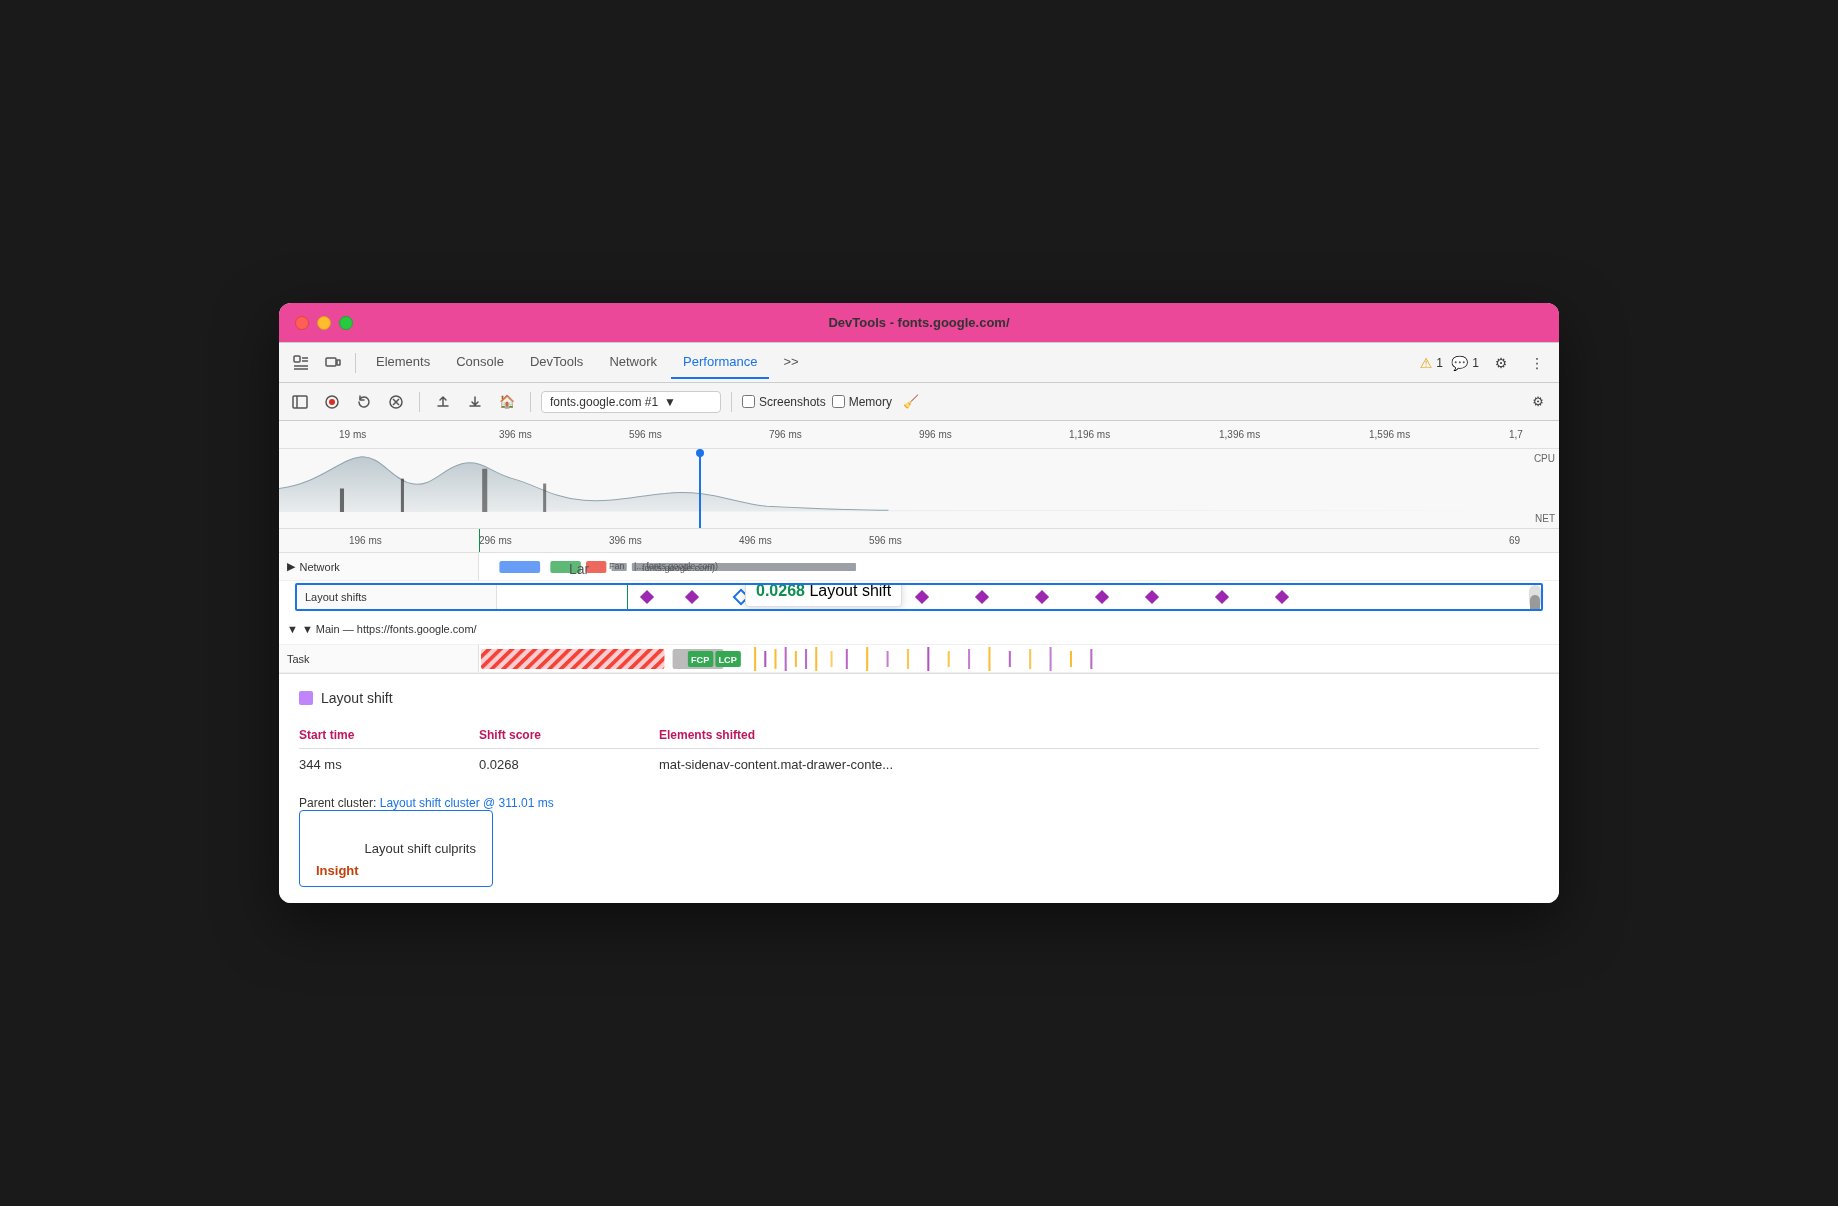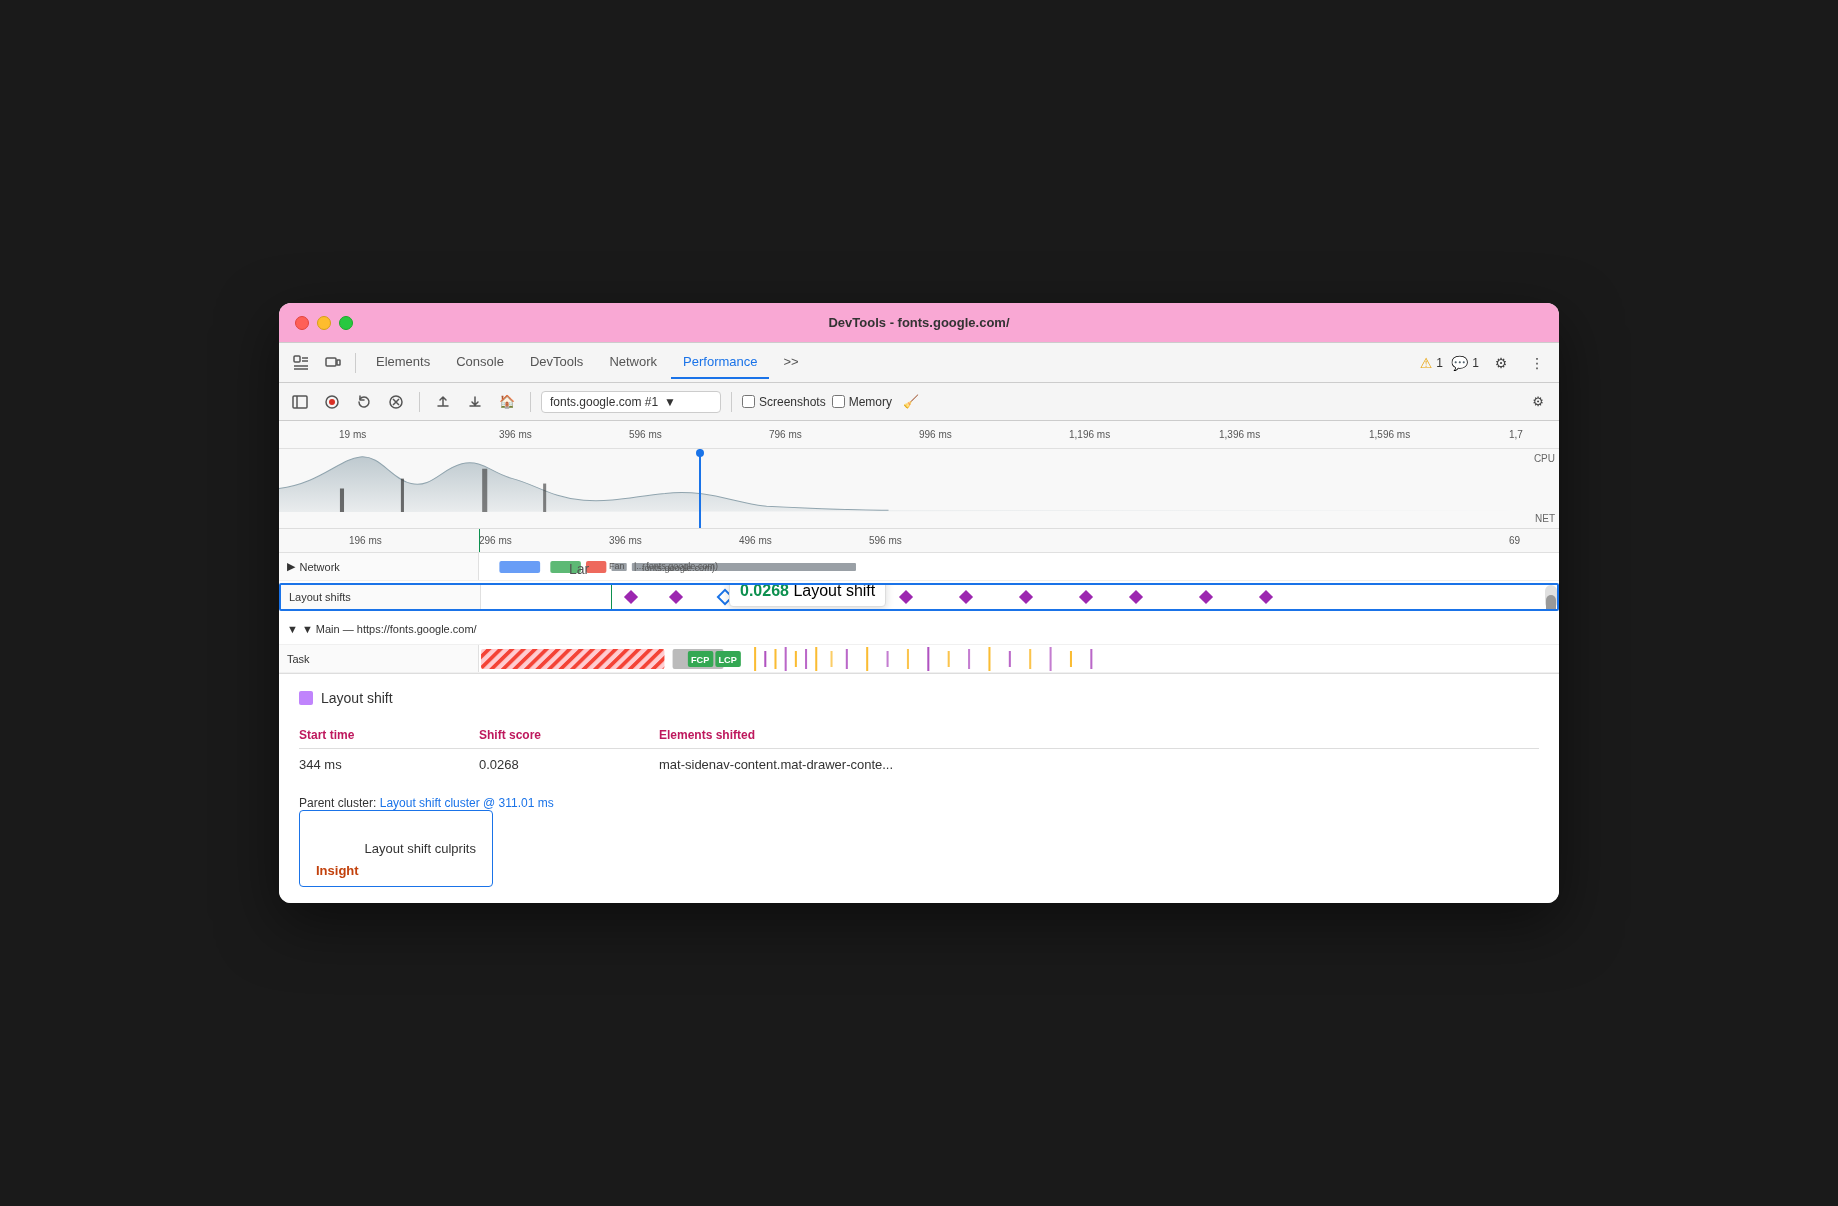--- a/index.html
+++ b/index.html
@@ -13,21 +13,21 @@
     }
     .window {
       width: 1280px;
       background: #f0f0f0;
       border-radius: 12px;
       box-shadow: 0 20px 60px rgba(0,0,0,0.5);
       overflow: hidden;
     }
     
     .titlebar {
-      background: #f9a8d4;
+      background: #ec4899;
       padding: 12px 16px;
       display: flex;
       align-items: center;
       justify-content: center;
       position: relative;
       border-bottom: 1px solid #ccc;
     }
     .traffic-lights {
       position: absolute;
       left: 16px;
@@ -224,21 +224,21 @@
     .track-content {
       flex: 1;
       height: 100%;
       position: relative;
       overflow: hidden;
     }
     
     .layout-shifts-row {
       border: 2px solid #1a73e8;
       border-radius: 2px;
-      margin: 2px 0;
+      margin: 2px 16px;
       align-items: center;
     }
     .layout-shifts-row .track-label {
       color: #333;
       font-weight: 500;
     }
     
     .diamond {
       position: absolute;
       width: 10px;

